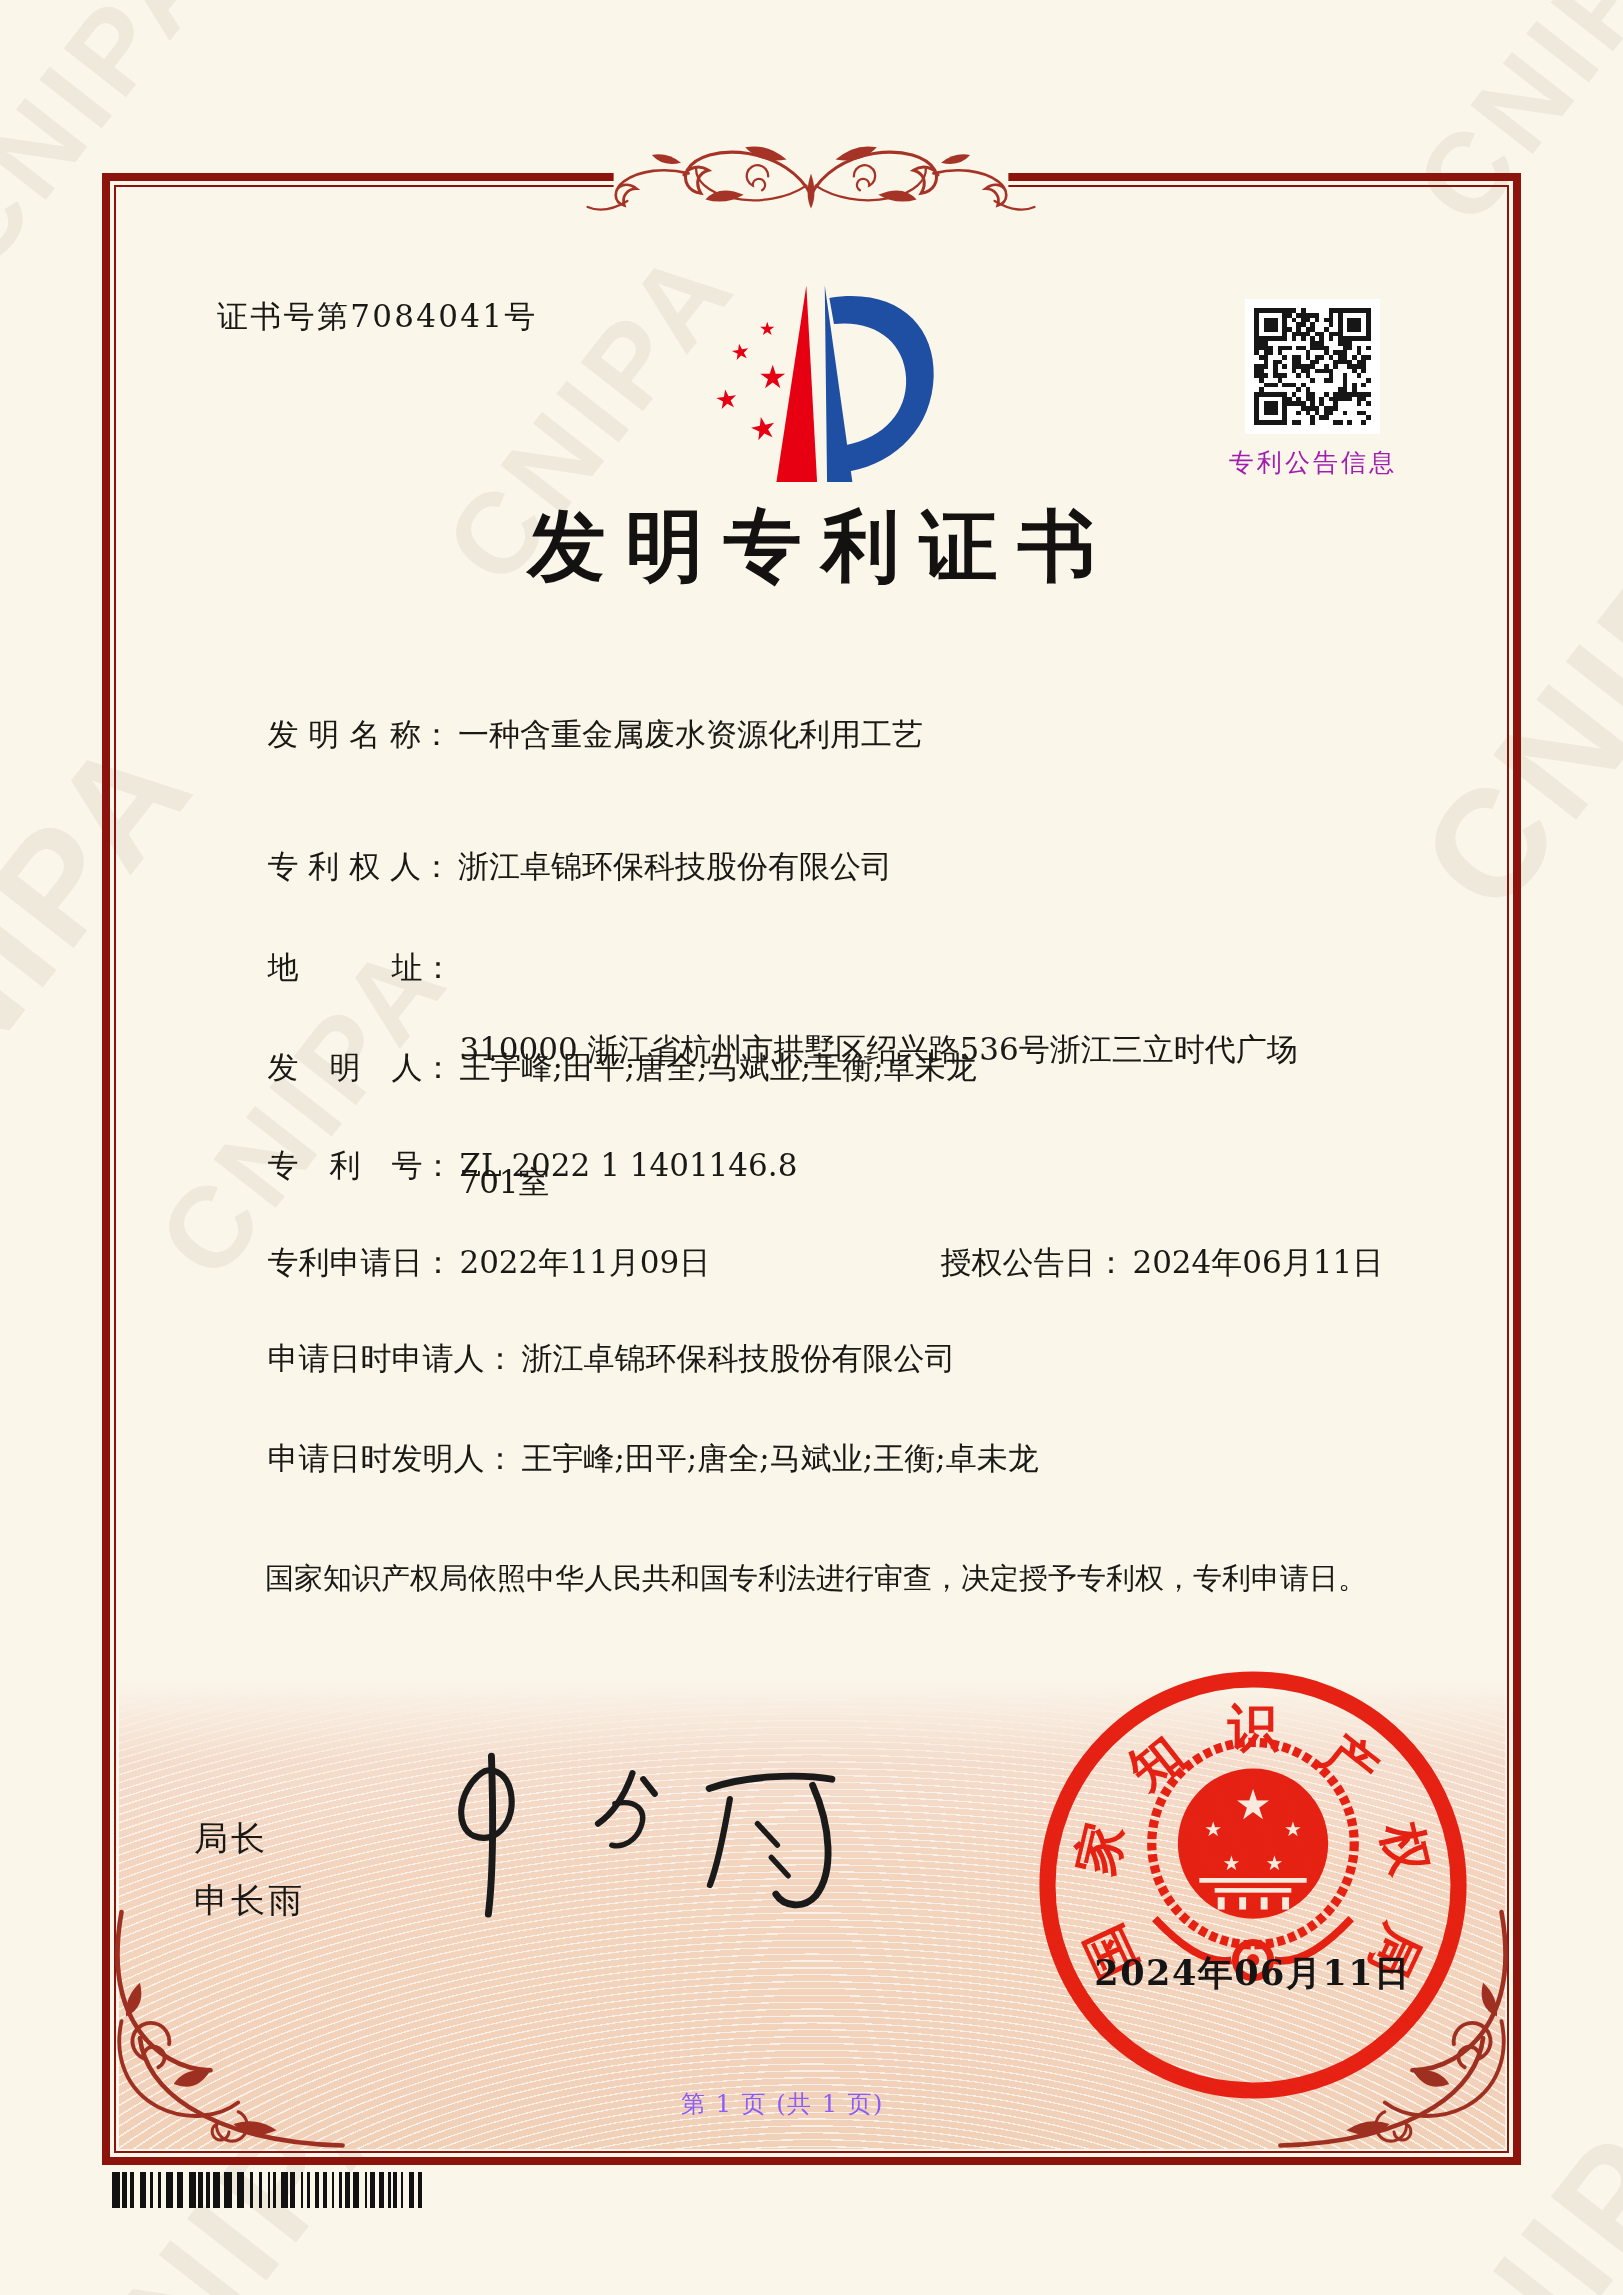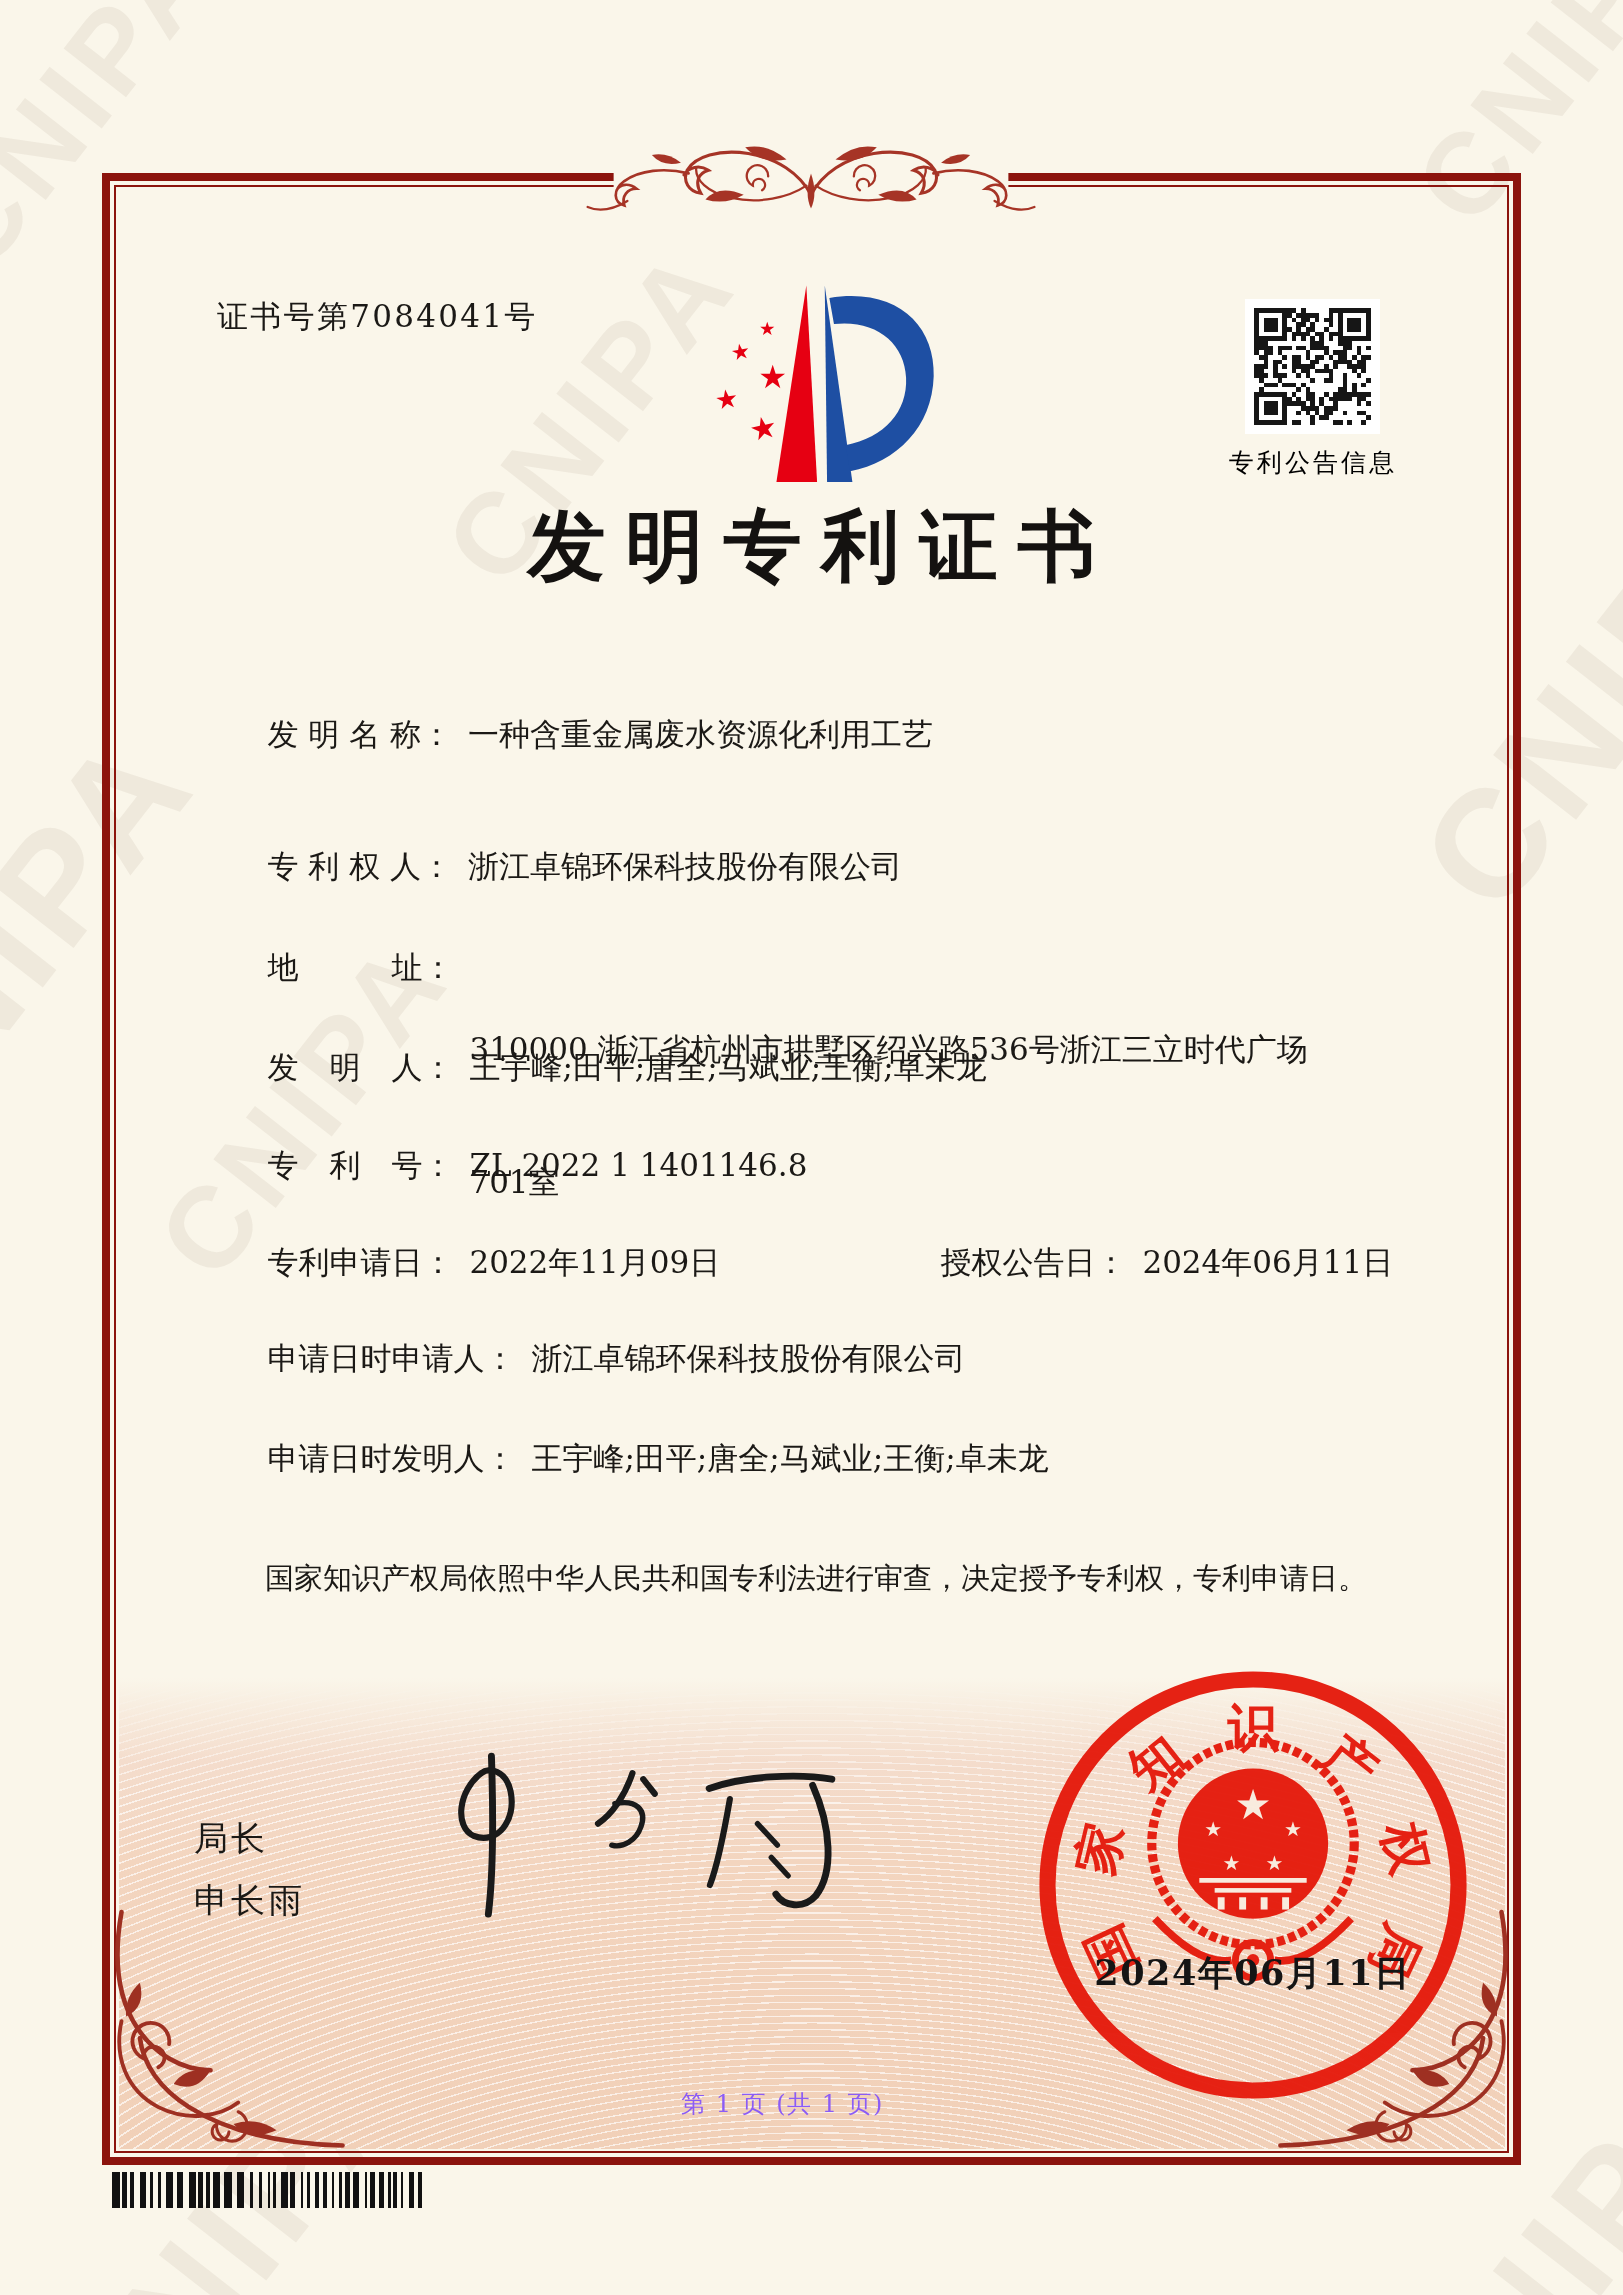--- a/index.html
+++ b/index.html
@@ -18,25 +18,25 @@
         background:linear-gradient(to bottom, rgba(243,216,199,0) 0,
                    rgba(243,216,199,.85) 84px,#f3d5bf 184px,#f1d0b8 100%);}
   .band::before{content:"";position:absolute;inset:0;
         background:repeating-radial-gradient(1303px 728px at 50% 165%,
                    rgba(255,255,255,0) 0 10px, rgba(255,255,255,.65) 10px 12.3px);
         -webkit-mask-image:linear-gradient(to bottom,transparent,black 115px);
         mask-image:linear-gradient(to bottom,transparent,black 115px);}
   
   .certno{position:absolute;left:217px;top:296px;font-size:31px;letter-spacing:2.3px;z-index:4;}
   .qrlabel{position:absolute;left:1198px;top:446px;width:230px;text-align:center;
-           font-size:25px;letter-spacing:3.1px;color:#000000;z-index:4;}
+           font-size:25px;letter-spacing:3.1px;color:#a21caf;z-index:4;}
   .title{position:absolute;left:102px;top:495px;width:1419px;text-align:center;
          font-size:78px;font-weight:700;letter-spacing:20px;text-indent:20px;color:#141210;z-index:4;}
   .row{position:absolute;font-size:31px;white-space:pre;z-index:4;}
-  .row .val{margin-left:16px;}
+  .row .val{margin-left:6px;}
   .row .val div{line-height:61px;}
   .stmt{position:absolute;left:205px;top:1550px;width:1279px;font-size:29px;
         line-height:56px;z-index:4;}
   .stmt .l1{display:block;text-indent:60px;}
   .stmt .l2{display:block;}
   .director{position:absolute;left:194px;font-size:34px;letter-spacing:3.1px;z-index:4;}
   .sealdate{position:absolute;left:1080px;top:1950px;width:345px;text-align:center;
             font-size:35px;font-weight:700;letter-spacing:1.5px;color:#151515;z-index:6;}
   .pageno{position:absolute;left:102px;top:2088px;width:1361px;text-align:center;
           font-size:24px;letter-spacing:1.5px;color:#8b5cf6;z-index:4;}

